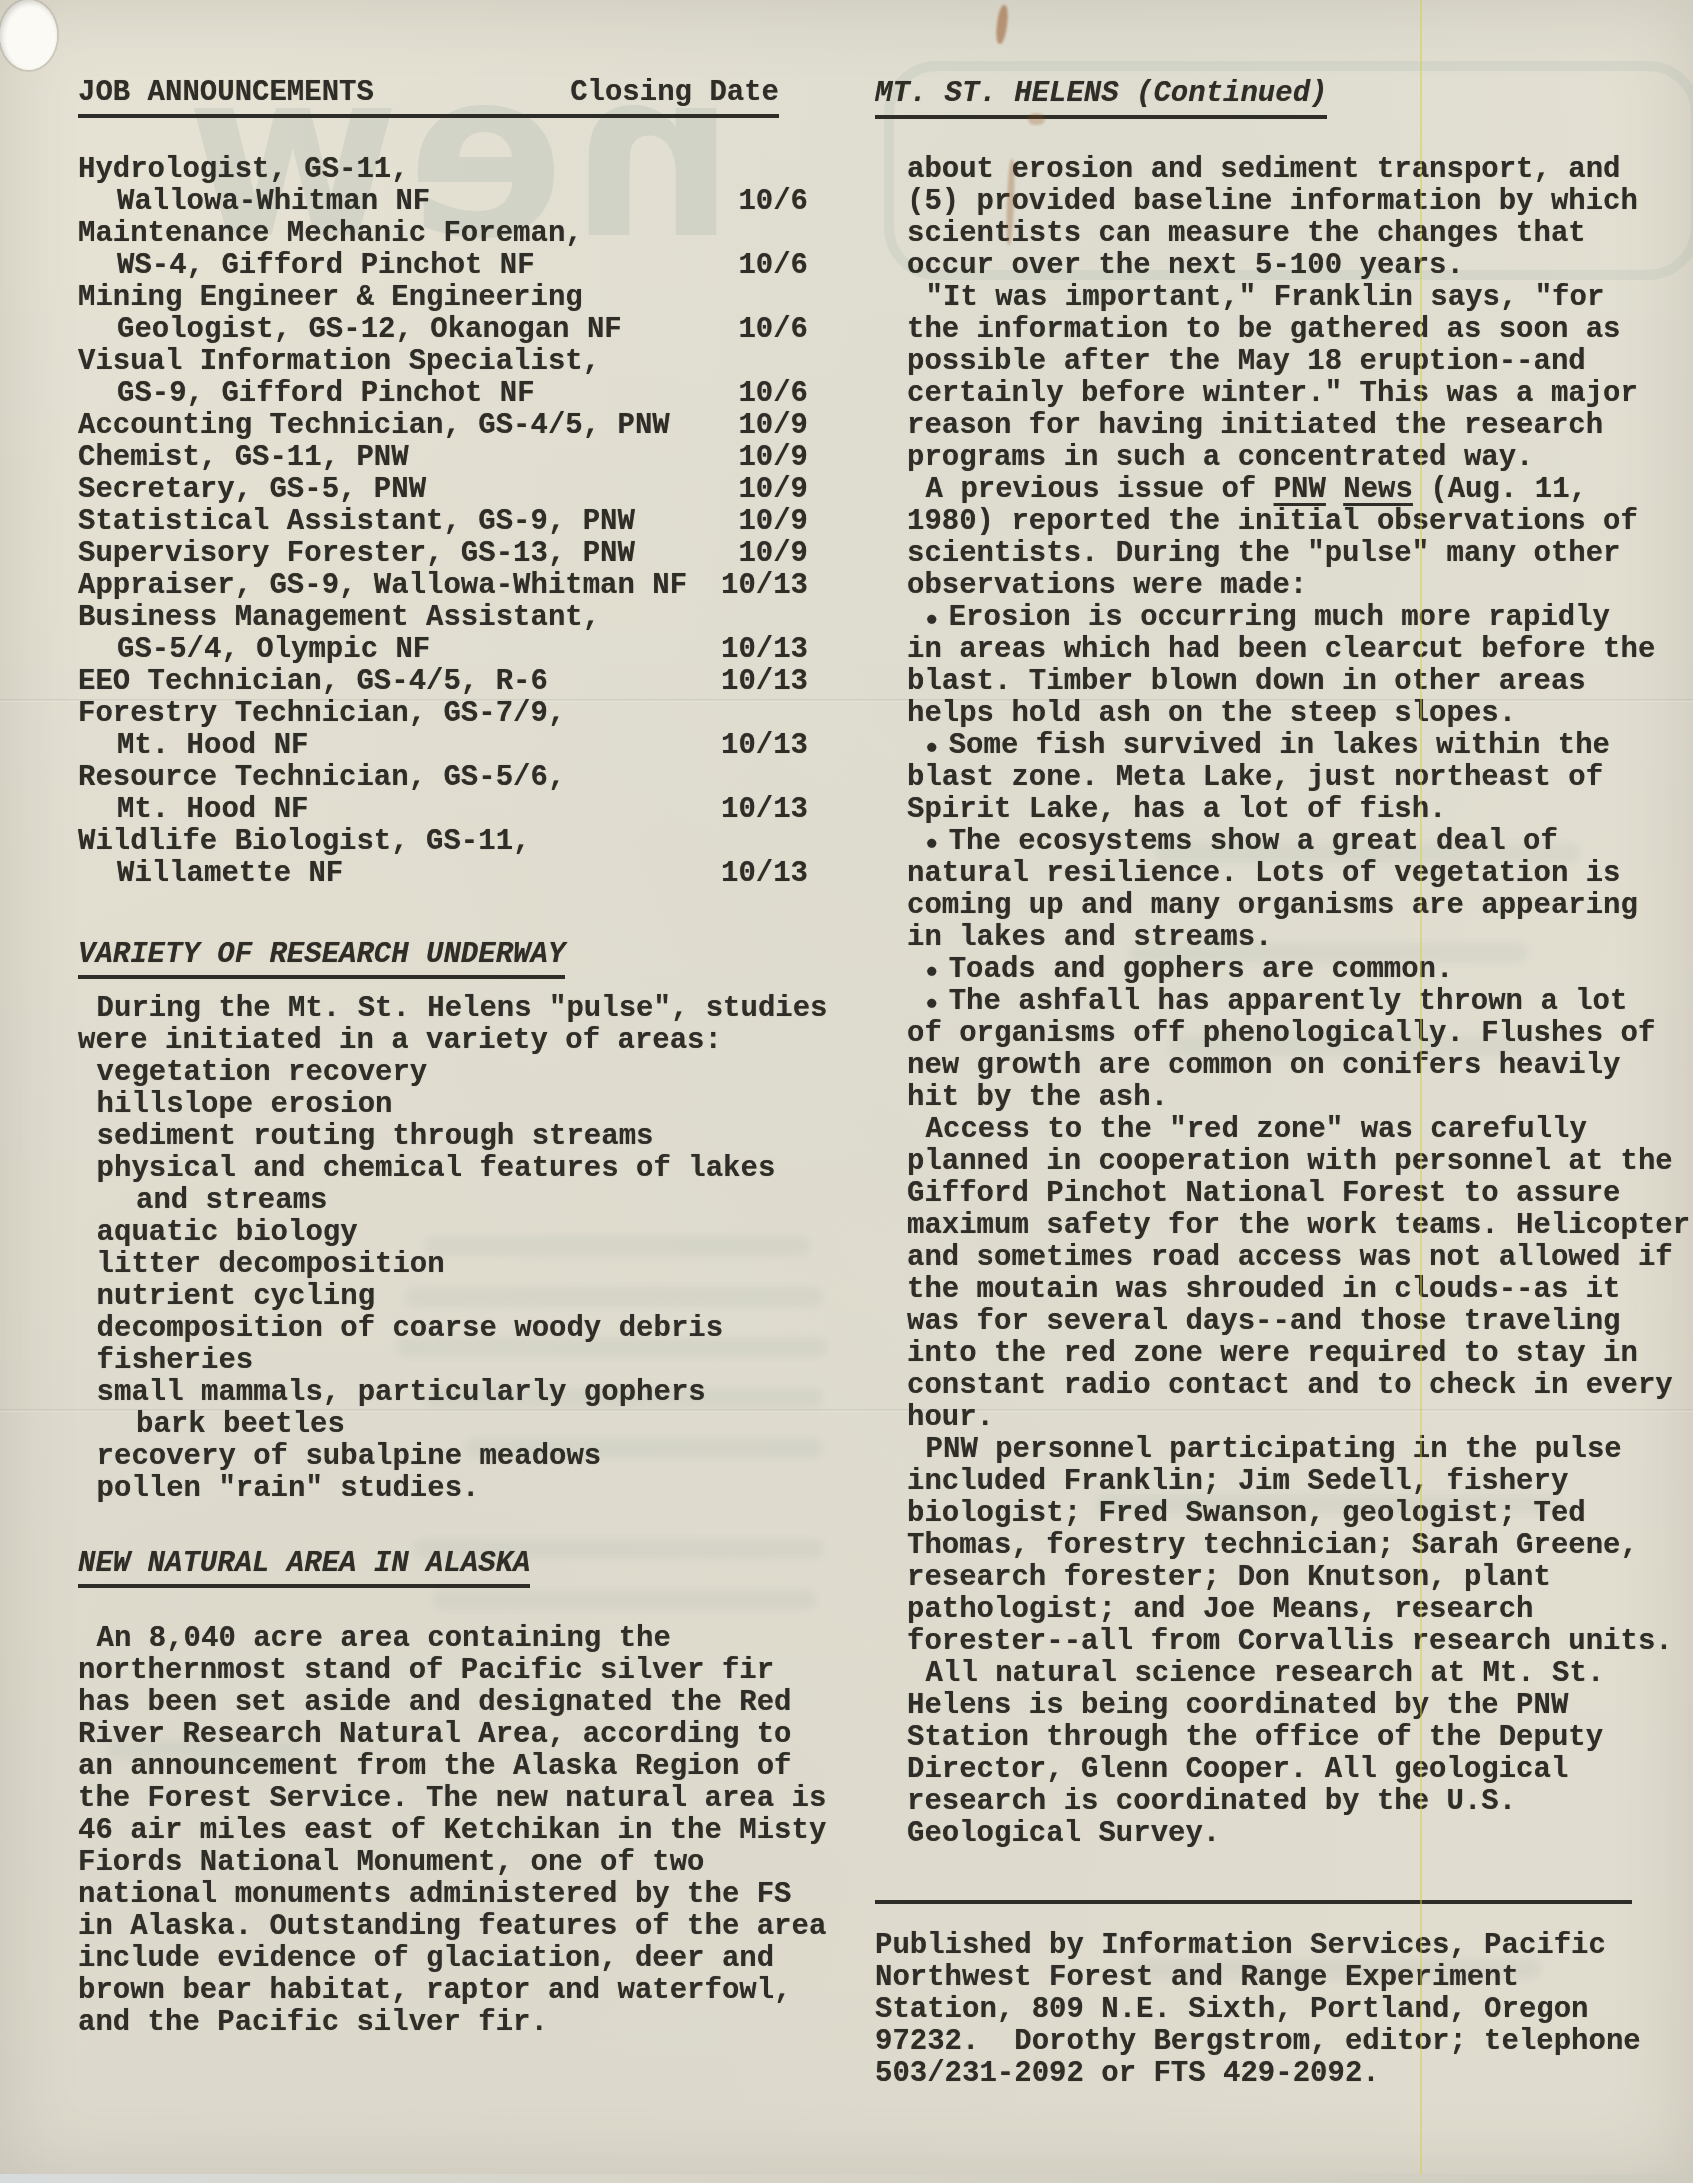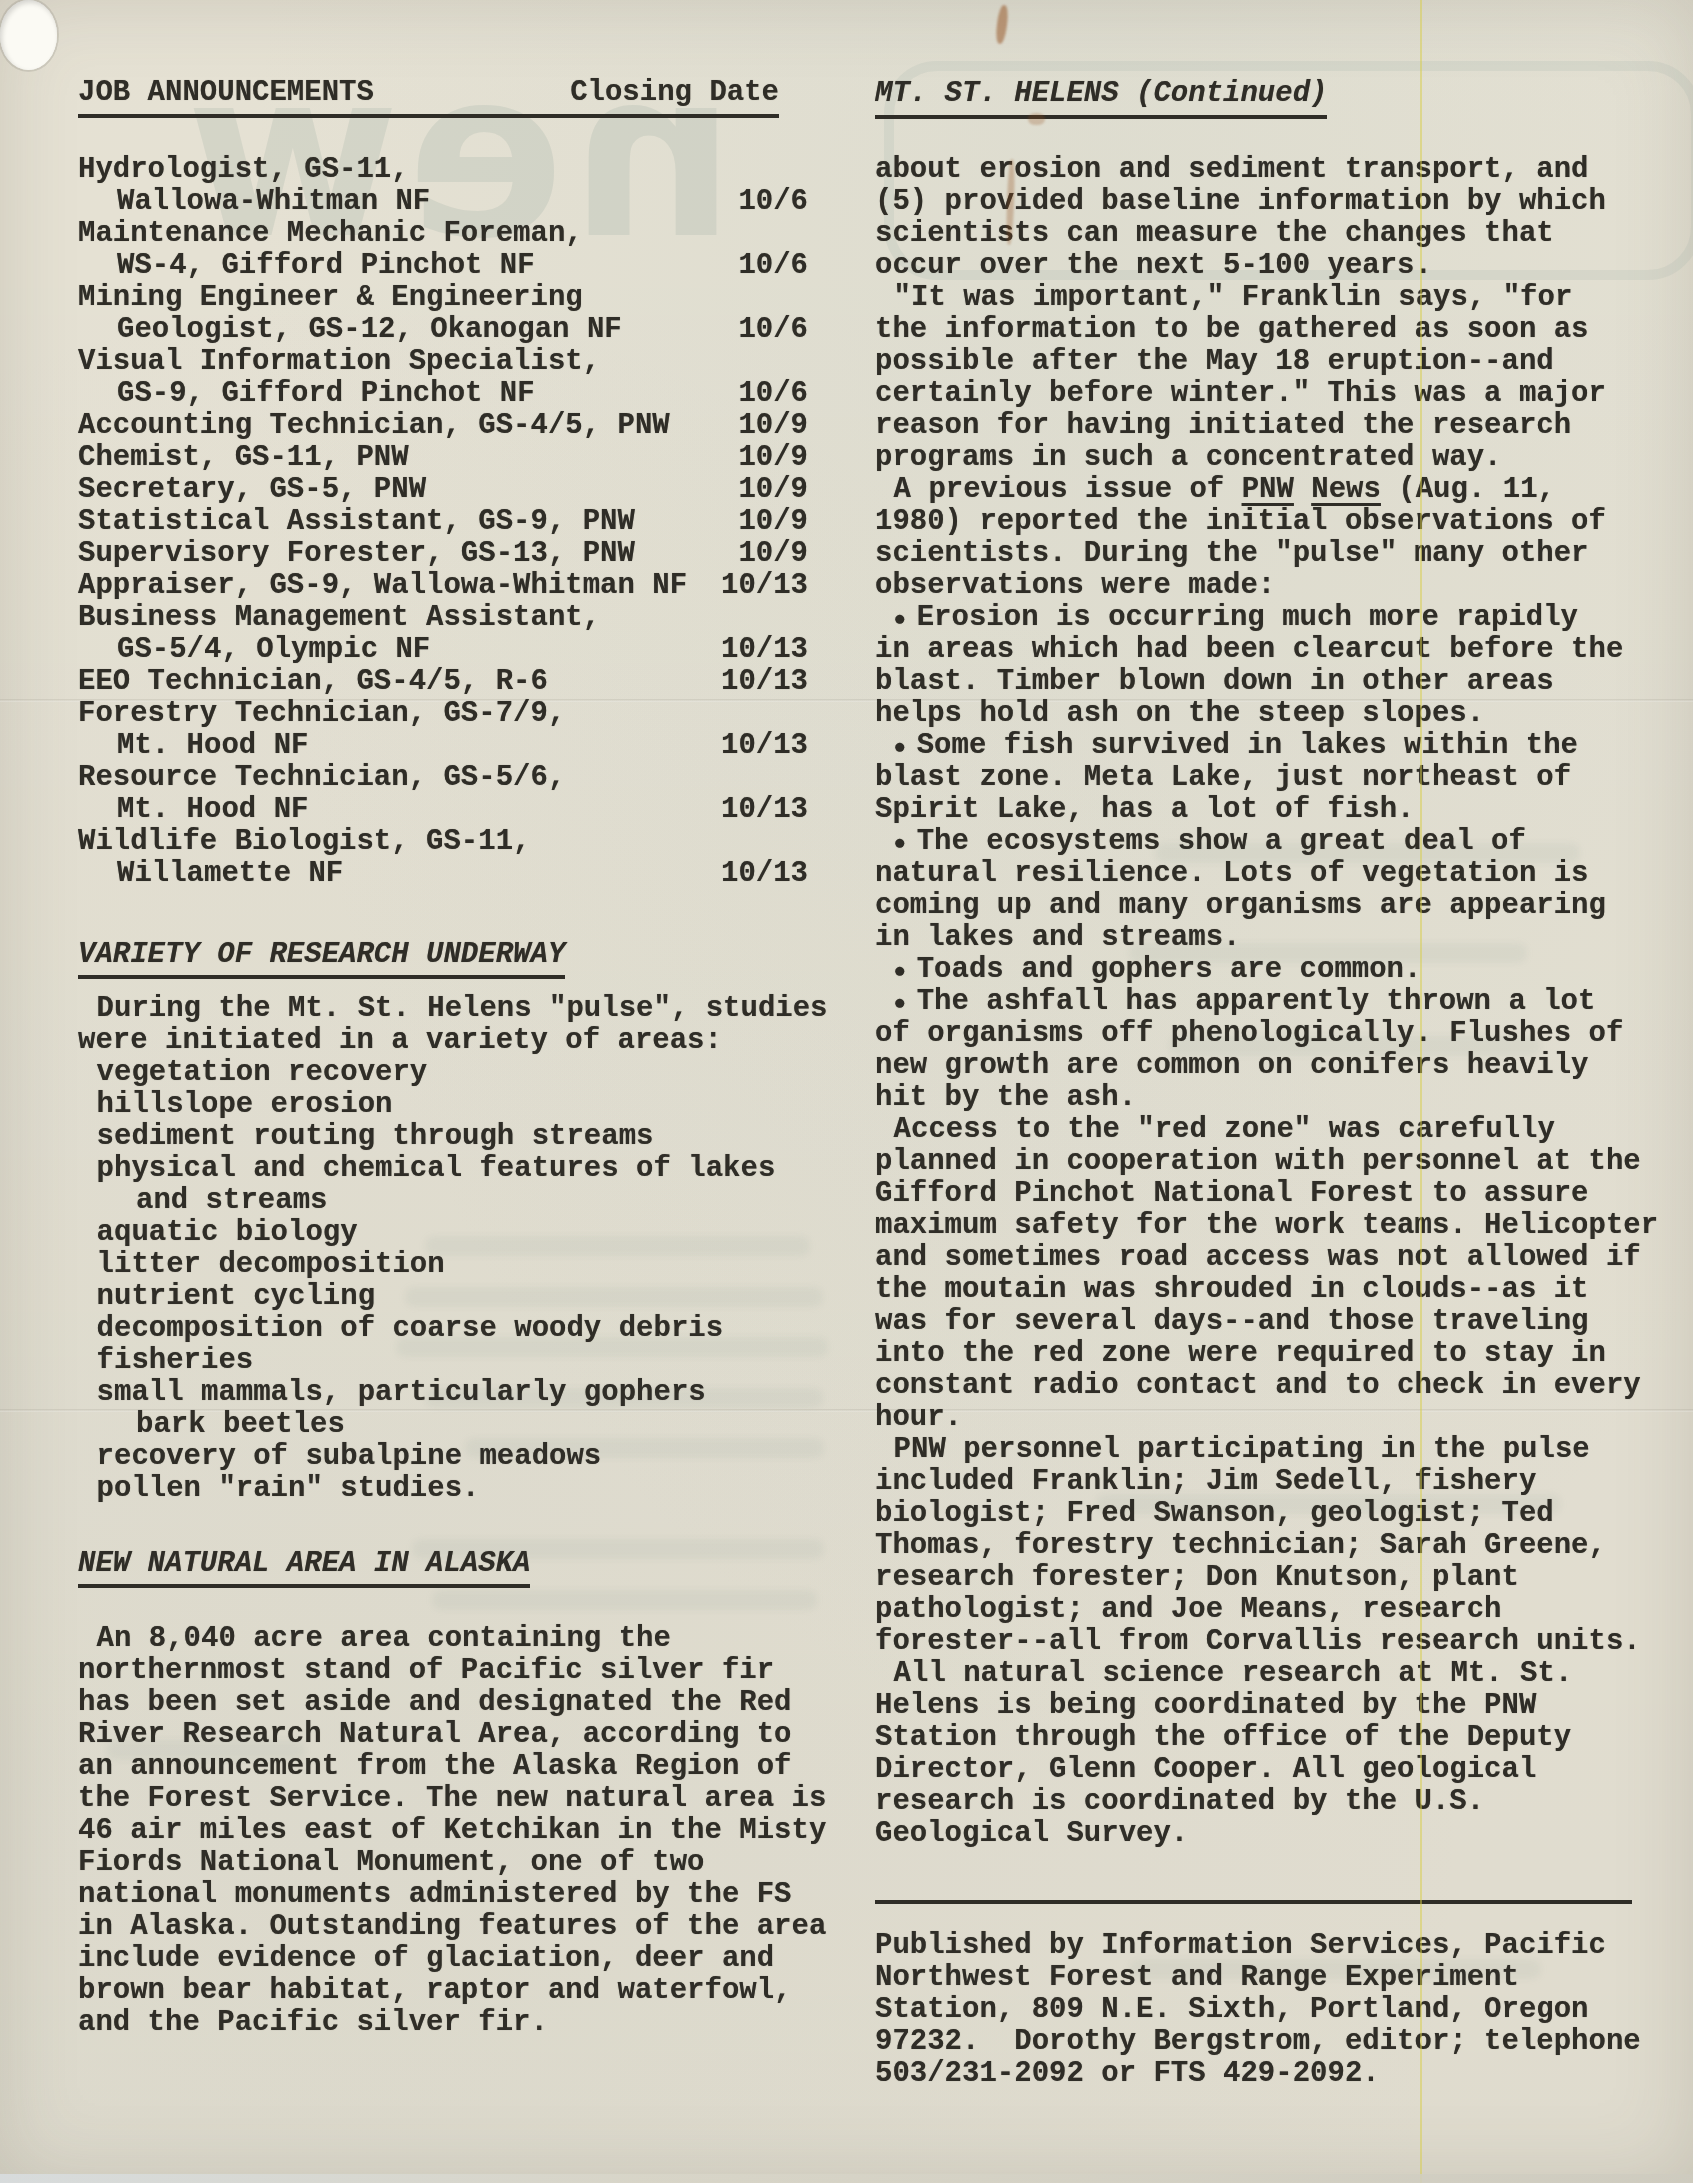--- a/index.html
+++ b/index.html
@@ -28,21 +28,21 @@
     height:32px; line-height:32px; text-shadow:0 0 0.8px rgba(47,45,39,0.55); }
   .col-header-r { margin-top:77px; height:41px; }
   .col-header-r span, .sec-h span { display:inline-block; height:32px; line-height:32px;
     padding-bottom:4.6px; border-bottom:4.6px solid #2f2d27;
     text-shadow:0 0 0.8px rgba(47,45,39,0.55);font-style:italic; }
   .jobs { margin-top:36px; }
   .sec-h { margin-top:48px; height:41px; }
   .intro { margin-top:14px; }
   .alaska-h { margin-top:42px; }
   .alaska-p { margin-top:35px; }
-  .body-r { margin-top:36px; }
+  .body-r { margin-top:36px;margin-left:32px; }
   .footer { margin-top:50px; border-top:4.6px solid #2f2d27; padding-top:26px; width:757px; }
   .bullet::before { content:"●"; font-size:0.72em; }
   .bullet { margin-right:10.6px; }
   .u { text-decoration:underline; text-decoration-thickness:3.3px; text-underline-offset:6px; }
 
   
   .hole { position:absolute; z-index:6; width:57px; height:70px; border-radius:50%;
     background:#fbfaf4; box-shadow: inset 2px 2.7px 5.3px rgba(0,0,0,0.15), 0 0 0 2px rgba(0,0,0,0.03); }
   #hole1 { left:2270; top:360; }
   #hole2 { left:2258; top:1646; }

